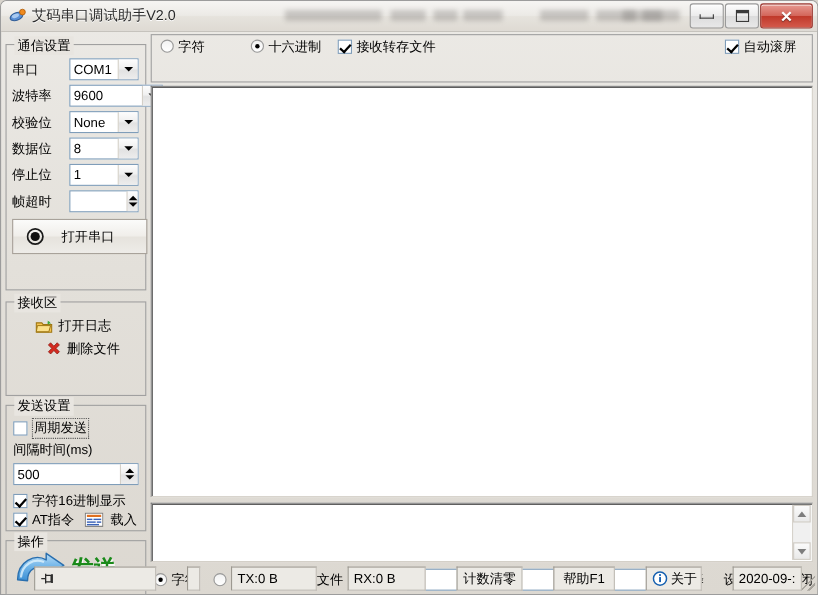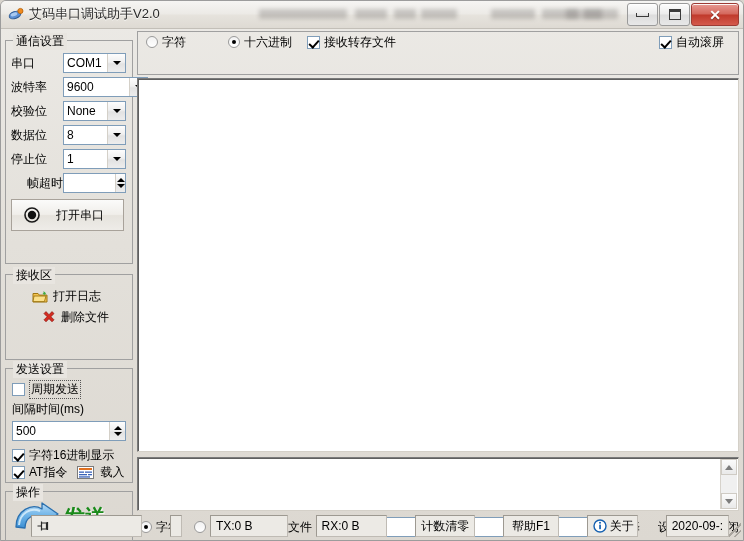--- a/index.html
+++ b/index.html
@@ -342,32 +342,32 @@
         <div class="row" style="top:108px;width:52px;">
             <span class="lbl">停止位</span>
           </div>
         <div class="combo" style="left:57px;top:108px;width:63px;">
           <span class="val">1</span>
           <span class="arrow">
               <i class="tri-down"></i>
             </span>
         </div>
 
-        <div class="row" style="top:132px;width:52px;justify-content:flex-end;">
+        <div class="row" style="top:132px;width:52px;">
             <span class="lbl">帧超时</span>
           </div>
         <div class="combo" style="left:57px;top:132px;width:63px;gap:48px;">
           <span class="val">100</span>
           <span class="spin">
               <i class="tri-up-s"></i>
               <i class="tri-dn-s"></i>
             </span>
         </div>
 
-        <div class="btn3d" style="left:5px;top:158px;width:113px;height:32px;justify-content:flex-start;">
+        <div class="btn3d" style="left:5px;top:158px;width:123px;height:32px;justify-content:flex-start;">
           <span style="margin-left:12px;display:flex;align-items:center;">
             <svg width="16" height="16" viewBox="0 0 16 16">
               <circle cx="8" cy="8" r="7" fill="none" stroke="#1a1a1a" stroke-width="1.6"></circle>
               <circle cx="8" cy="8" r="4.2" fill="#111"></circle>
             </svg>
           </span>
           <span class="lbl" style="margin-left:16px;">打开串口</span>
         </div>
       </div>
 

